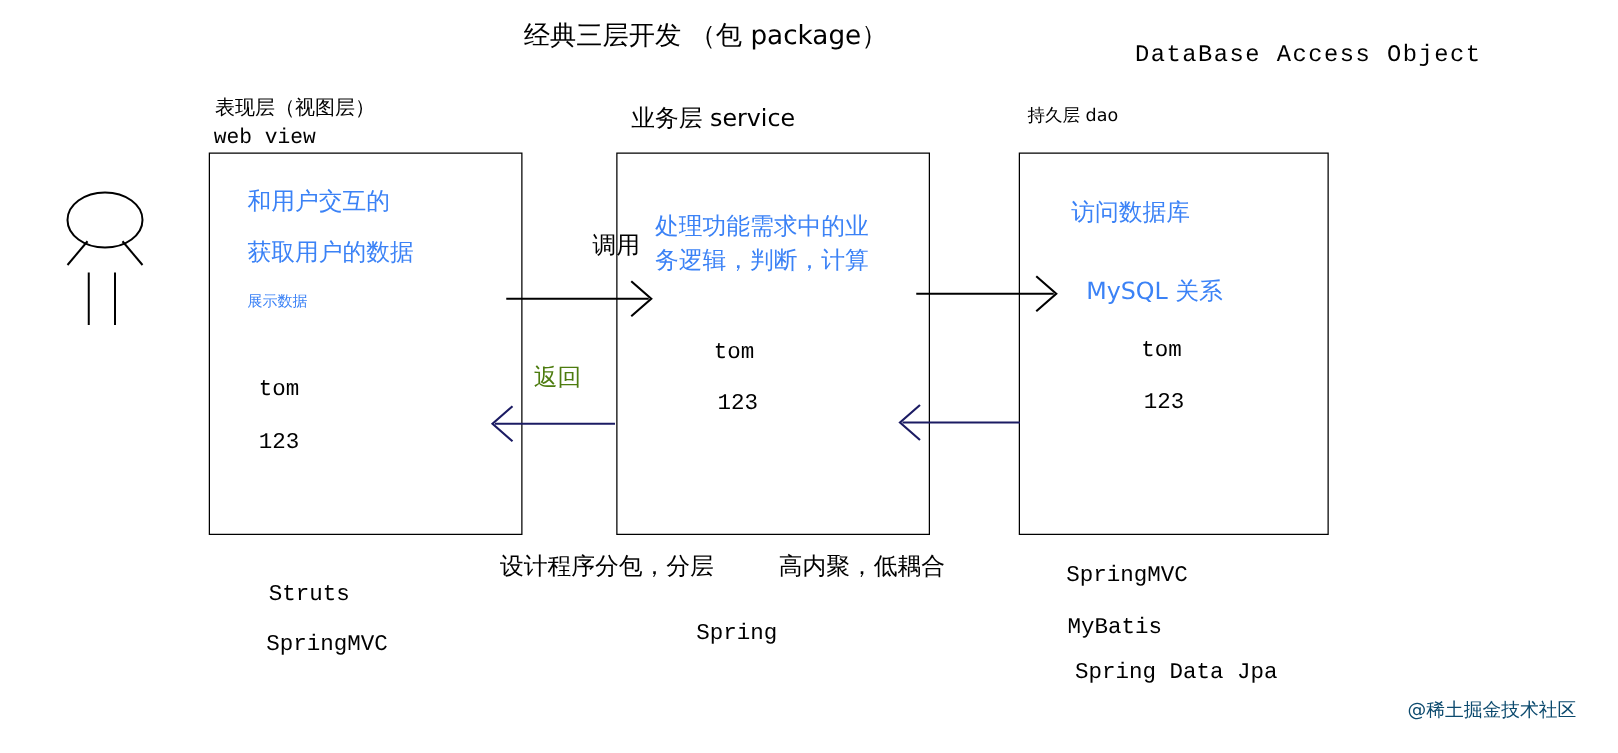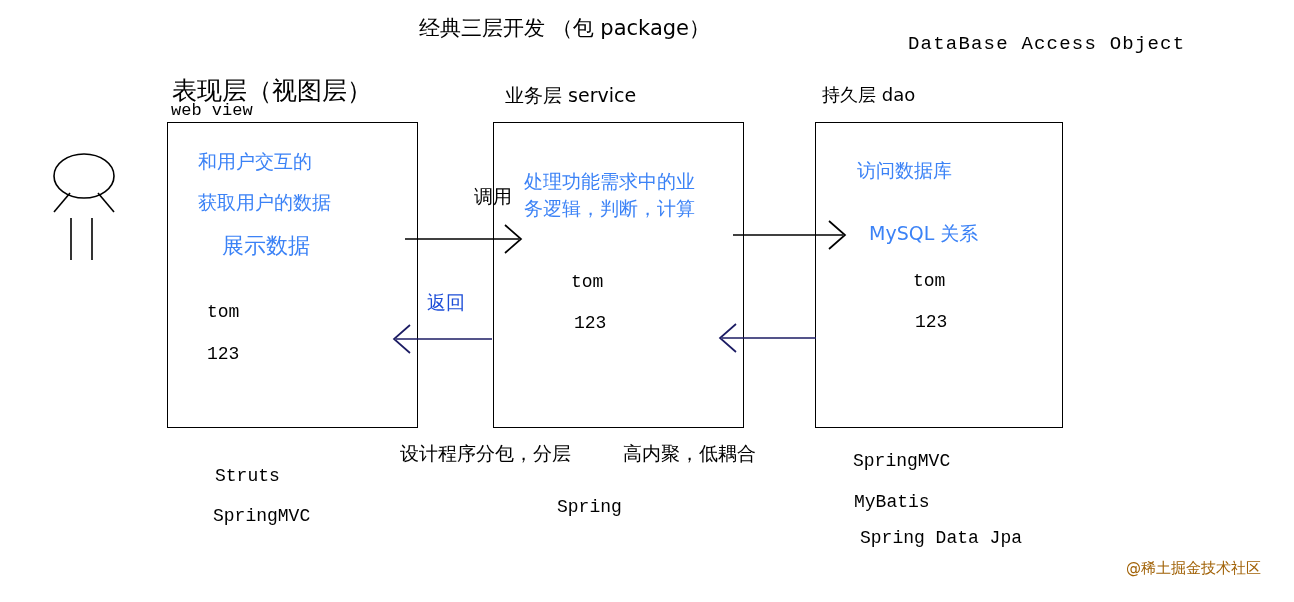--- a/index.html
+++ b/index.html
@@ -22,66 +22,66 @@
     white-space: pre;
     line-height: 1.0;
   }
   .mono {
     font-family: "Liberation Mono", "DejaVu Sans Mono", monospace;
   }
   .cjk {
     font-family: "DejaVu Sans", "Liberation Sans", sans-serif;
   }
   .red  { color: #3b82f6; }
-  .blue { color: #1d4ed8; }
+  .blue { color: #4d7c0f; }
   .box {
     position: absolute;
     border: 1.6px solid #000000;
     box-sizing: border-box;
     background: transparent;
   }
   .svg-layer {
     position: absolute;
     left: 0;
     top: 0;
     width: 1294px;
     height: 602px;
     pointer-events: none;
   }
   .watermark {
     position: absolute;
-    color: #a16207;
+    color: #0c4a6e;
     font-family: "DejaVu Sans", "Liberation Sans", sans-serif;
     font-size: 15px;
     white-space: pre;
   }
 </style>
 </head>
 <body>
 
 <div id="canvas">
 
   <div class="t cjk" style="left:419px; top:18px; font-size:21px;">经典三层开发 （包 package）</div>
 
   <div class="t mono" style="left:908px; top:35px; font-size:19px; letter-spacing:1.2px;">DataBase Access Object</div>
 
-  <div class="t cjk" style="left:172px; top:78px; font-size:25px;">表现层（视图层）</div>
+  <div class="t cjk" style="left:172px; top:78px; font-size:16px;">表现层（视图层）</div>
   <div class="t mono" style="left:171px; top:102px; font-size:17px;">web view</div>
 
   <div class="t cjk" style="left:505px; top:86px; font-size:19px;">业务层 service</div>
 
-  <div class="t cjk" style="left:822px; top:86px; font-size:18px;">持久层 dao</div>
+  <div class="t cjk" style="left:822px; top:86px; font-size:14px;">持久层 dao</div>
 
   <div class="box" style="left:167px; top:122px; width:251px; height:306px;"></div>
   <div class="box" style="left:493px; top:122px; width:251px; height:306px;"></div>
   <div class="box" style="left:815px; top:122px; width:248px; height:306px;"></div>
 
   <div class="t cjk red" style="left:198px; top:152px; font-size:19px;">和用户交互的</div>
   <div class="t cjk red" style="left:198px; top:193px; font-size:19px;">获取用户的数据</div>
-  <div class="t cjk red" style="left:198px; top:235px; font-size:22px;margin-left:24px;">展示数据</div>
+  <div class="t cjk red" style="left:198px; top:235px; font-size:12px;">展示数据</div>
   <div class="t mono" style="left:207px; top:303px; font-size:18px;">tom</div>
   <div class="t mono" style="left:207px; top:345px; font-size:18px;">123</div>
 
   <div class="t cjk red" style="left:524px; top:172px; font-size:19px;">处理功能需求中的业</div>
   <div class="t cjk red" style="left:524px; top:199px; font-size:19px;">务逻辑，判断，计算</div>
   <div class="t mono" style="left:571px; top:273px; font-size:18px;">tom</div>
   <div class="t mono" style="left:574px; top:314px; font-size:18px;">123</div>
 
   <div class="t cjk red" style="left:857px; top:161px; font-size:19px;">访问数据库</div>
   <div class="t cjk red" style="left:869px; top:224px; font-size:19px;">MySQL 关系</div>

